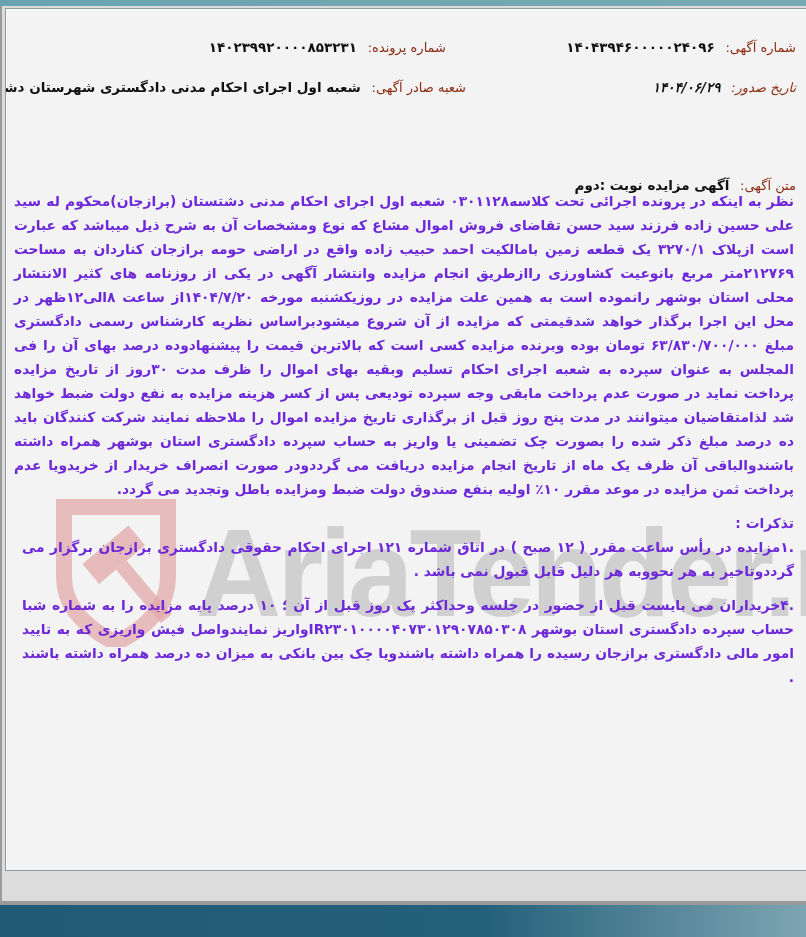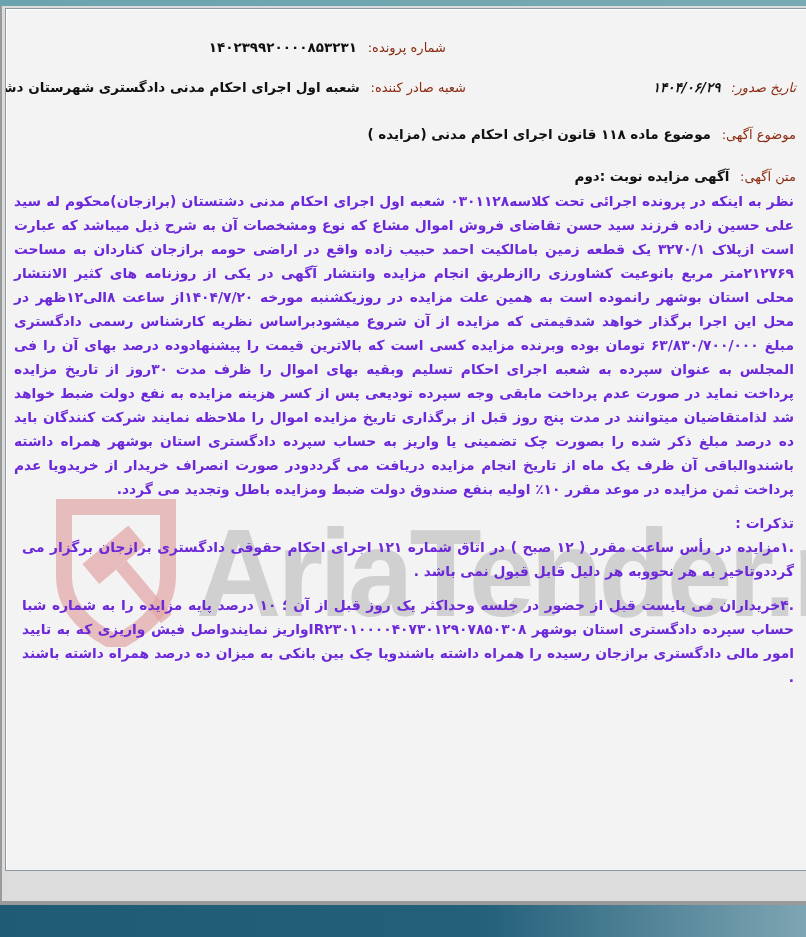--- a/index.html
+++ b/index.html
@@ -63,38 +63,38 @@
       <svg width="150" height="150" viewBox="0 0 150 150" style="position:absolute;left:0;top:0;">
         <path d="M18 10 L122 10 L122 80 Q122 120 70 146 Q18 120 18 80 Z" fill="none" stroke="#e3a9a9" stroke-width="16" opacity="0.75"></path>
         <g transform="rotate(-40 80 80)" opacity="0.75">
           <rect x="55" y="42" width="60" height="26" fill="#e3a9a9"></rect>
           <rect x="77" y="68" width="14" height="70" fill="#e3a9a9"></rect>
         </g>
       </svg>
       <div class="wm-text">AriaTender.neT</div>
     </div>
 
+    <div class="meta-row rtl" style="right:12px; top:30px;">
+      <span class="lbl">شماره آگهی:</span>
+      <span class="val">۱۴۰۴۳۹۴۶۰۰۰۰۰۲۴۰۹۶</span>
+    </div>
     <div class="meta-row rtl" style="right:362px; top:30px;">
       <span class="lbl">شماره پرونده:</span>
       <span class="val">۱۴۰۲۳۹۹۲۰۰۰۰۸۵۳۲۳۱</span>
     </div>
     <div class="meta-row rtl" style="right:12px; top:70px;font-style:italic;">
       <span class="lbl">تاریخ صدور:</span>
       <span class="val">۱۴۰۴/۰۶/۲۹</span>
     </div>
     <div class="meta-row rtl" style="right:342px; top:70px;">
-      <span class="lbl">شعبه صادر کننده:</span>
+      <span class="lbl">شعبه صادر آگهی:</span>
       <span class="val">شعبه اول اجرای احکام مدنی دادگستری شهرستان دشتستان</span>
     </div>
 
-    <div class="meta-row rtl" style="right:12px; top:117px;">
-      <span class="lbl">موضوع آگهی:</span>
-      <span class="val">موضوع ماده ۱۱۸ قانون اجرای احکام مدنی (مزایده )</span>
-    </div>
-    <div class="meta-row rtl" style="right:12px; top:159px;">
+    <div class="meta-row rtl" style="right:12px; top:168px;">
       <span class="lbl">متن آگهی:</span>
       <span class="val">آگهی مزایده نوبت :دوم</span>
     </div>
 
     <div class="body-text rtl" style="top:180px;">
       <p class="para">نظر به اینکه در پرونده اجرائی تحت کلاسه۰۳۰۱۱۲۸ شعبه اول اجرای احکام مدنی دشتستان (برازجان)محکوم له سید علی حسین زاده فرزند سید حسن  تقاضای فروش اموال مشاع که نوع ومشخصات آن به شرح ذیل میباشد که عبارت  است  ازپلاک ۳۲۷۰/۱ یک قطعه زمین بامالکیت احمد حبیب زاده واقع در اراضی حومه برازجان کناردان  به مساحت ۲۱۲۷۶۹متر مربع بانوعیت کشاورزی راازطریق انجام مزایده وانتشار آگهی در یکی از روزنامه های کثیر الانتشار محلی استان بوشهر رانموده است به همین علت مزایده در روزیکشنبه مورخه ۱۴۰۴/۷/۲۰از ساعت ۸الی۱۲ظهر در محل این اجرا برگذار خواهد شدقیمتی که مزایده از آن شروع میشودبراساس نظریه کارشناس رسمی دادگستری مبلغ ۶۳/۸۳۰/۷۰۰/۰۰۰ تومان  بوده وبرنده مزایده کسی است که بالاترین قیمت را پیشنهادوده درصد بهای آن را فی المجلس به عنوان سپرده به شعبه اجرای احکام تسلیم وبقیه بهای اموال را ظرف مدت ۳۰روز از تاریخ مزایده پرداخت نماید در صورت عدم پرداخت مابقی وجه سپرده تودیعی پس از کسر هزینه مزایده به نفع دولت ضبط خواهد شد لذامتقاضیان میتوانند در مدت پنج روز قبل از برگذاری تاریخ مزایده اموال را ملاحظه نمایند شرکت کنندگان باید ده درصد مبلغ ذکر شده را بصورت چک تضمینی یا واریز به حساب سپرده دادگستری استان بوشهر همراه داشته باشندوالباقی آن ظرف یک ماه از تاریخ انجام مزایده دریافت می گرددودر صورت انصراف خریدار از خریدویا عدم پرداخت ثمن مزایده در موعد مقرر ۱۰٪ اولیه بنفع صندوق دولت ضبط ومزایده باطل وتجدید می گردد.</p>
     </div>
 
     <div class="body-text rtl" style="top:502px;">
       <p class="para" style="">تذکرات :</p>

